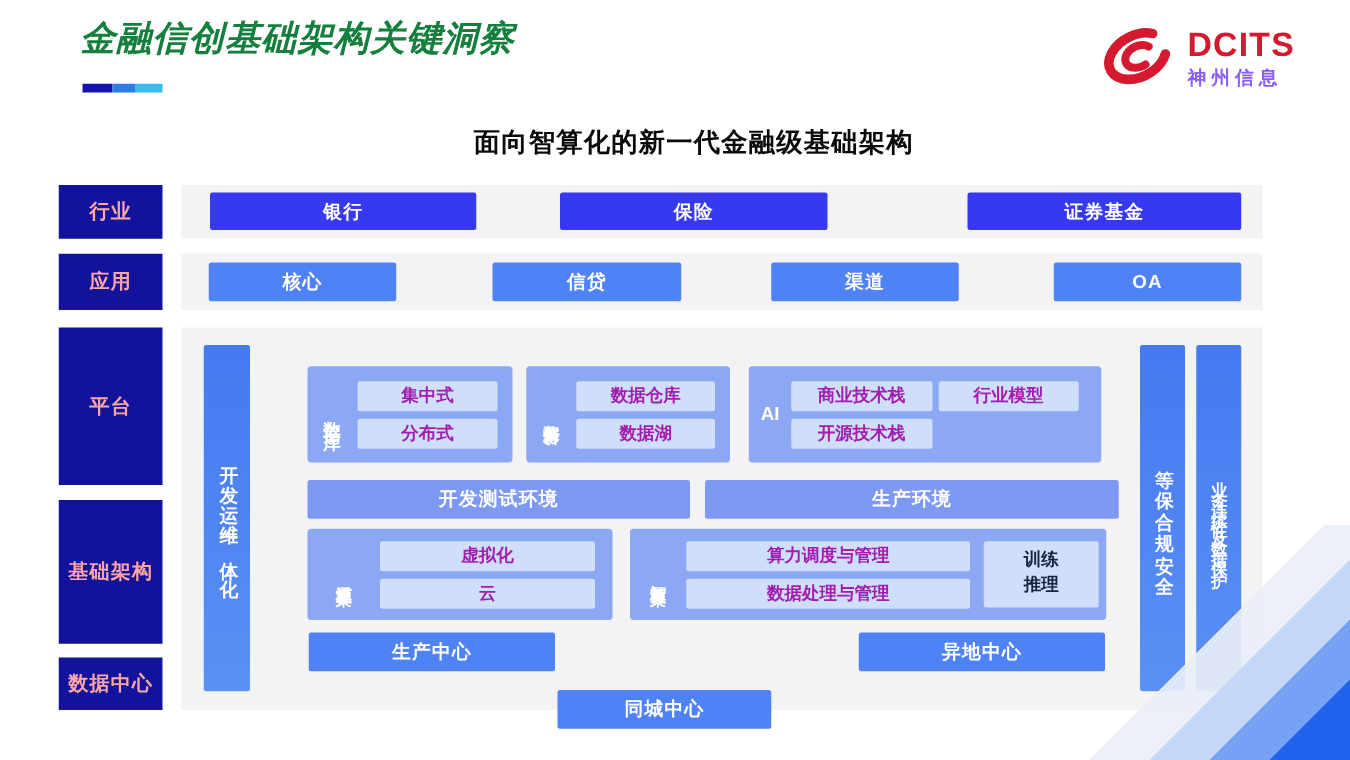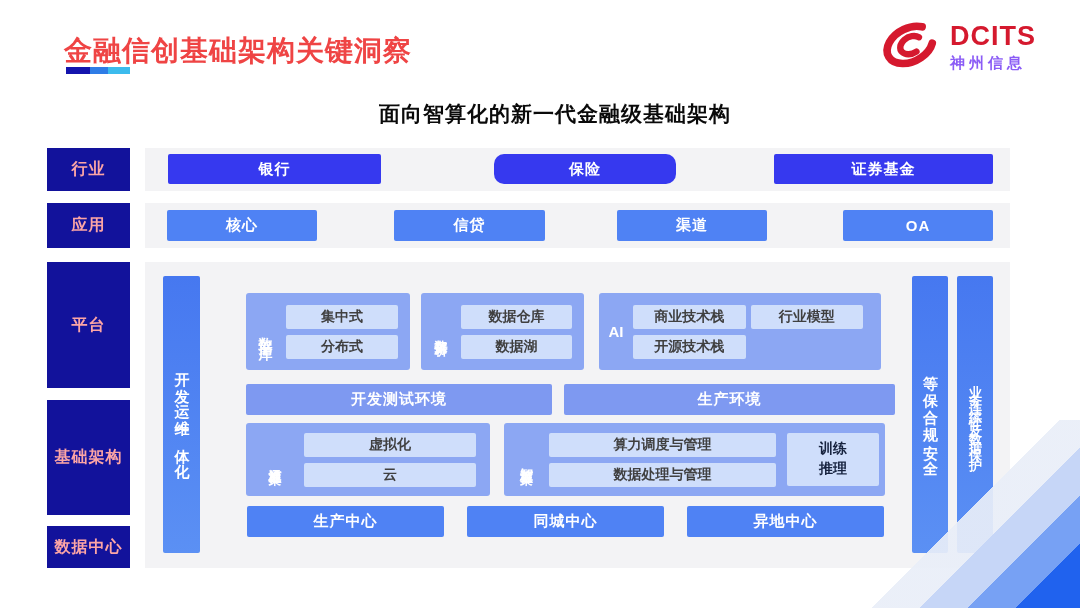--- a/index.html
+++ b/index.html
@@ -4,21 +4,21 @@
 <style>
   html,body{margin:0;padding:0;}
   body{
     width:1080px;height:608px;position:relative;overflow:hidden;
     background:#ffffff;
     font-family:"Liberation Sans","DejaVu Sans",sans-serif;
   }
   .abs{position:absolute;box-sizing:border-box;}
 
   
-  .main-title{left:64px;top:32px;font-size:28px;font-weight:bold;color:#ef4444;letter-spacing:1px;}
+  .main-title{left:64px;top:12px;font-size:28px;font-weight:bold;color:#15803d;letter-spacing:1px;font-style:italic;}
   .title-underline{left:66px;top:67px;width:64px;height:7px;display:flex;}
   .title-underline span{display:block;height:100%;}
   .u1{width:24px;background:#1414ad;}
   .u2{width:18px;background:#2e7ce6;}
   .u3{width:22px;background:#3cbbed;}
 
   .logo{left:880px;top:14px;height:64px;display:flex;align-items:center;gap:6px;}
   .logo svg{width:64px;height:58px;}
   .logo-text{display:flex;flex-direction:column;line-height:1;}
   .logo-brand{color:#d5192e;font-size:27px;font-weight:bold;letter-spacing:1px;}
@@ -41,21 +41,21 @@
   .band-industry{top:148px;height:43px;}
   .band-application{top:203px;height:45px;}
   .band-platform{top:262px;height:306px;}
 
   
   .node{display:flex;align-items:center;justify-content:center;color:#ffffff;
     font-weight:bold;font-size:15px;border-radius:2px;letter-spacing:1px;}
   .node-dark{background:#3639ef;height:30px;top:154px;}
   .node-light{background:#4f82f4;height:31px;top:210px;}
   .n-bank{left:168px;width:213px;}
-  .n-insurance{left:494px;width:182px;border-radius:10px;}
+  .n-insurance{left:448px;width:214px;}
   .n-securities{left:774px;width:219px;}
   .n-core{left:167px;width:150px;}
   .n-credit{left:394px;width:151px;}
   .n-channel{left:617px;width:150px;}
   .n-oa{left:843px;width:150px;}
 
   
   .vbar{background:linear-gradient(180deg,#4678f0,#5b90f4);color:#ffffff;font-weight:bold;
     border-radius:2px;writing-mode:vertical-lr;text-orientation:upright;
     display:flex;align-items:center;justify-content:center;}
@@ -67,21 +67,21 @@
   .group{background:#8ca7f3;border-radius:3px;display:flex;align-items:center;}
   .group-label{color:#ffffff;font-weight:bold;writing-mode:vertical-lr;text-orientation:upright;
     display:flex;align-items:center;justify-content:center;line-height:1;}
   .g-db{left:246px;top:293px;width:164px;height:77px;}
   .g-da{left:421px;top:293px;width:163px;height:77px;}
   .g-ai{left:599px;top:293px;width:282px;height:77px;}
   .g-db .group-label{width:40px;font-size:14px;letter-spacing:4px;}
   .g-da .group-label{width:40px;font-size:13px;letter-spacing:1px;}
   .ai-label{width:34px;color:#fff;font-weight:bold;font-size:15px;text-align:center;}
   .pill-col{flex:1;display:flex;flex-direction:column;justify-content:center;gap:6px;padding-right:12px;}
-  .pill{background:#cfdefb;color:#404040;font-weight:600;font-size:14px;height:24px;
+  .pill{background:#cfdefb;color:#a21caf;font-weight:600;font-size:14px;height:24px;
     display:flex;align-items:center;justify-content:center;border-radius:2px;}
   .ai-grid{flex:1;display:grid;grid-template-columns:1fr 1fr;gap:6px 5px;padding-right:18px;align-content:center;}
 
   
   .env-bar{background:#7e99f1;color:#ffffff;font-weight:bold;font-size:15px;height:31px;
     display:flex;align-items:center;justify-content:center;border-radius:2px;letter-spacing:1px;}
   .env-dev{left:246px;top:384px;width:306px;}
   .env-prod{left:564px;top:384px;width:331px;}
 
   
@@ -93,21 +93,21 @@
   .g-aifw .pill-col{flex:none;width:227px;padding-right:0;}
   .train-box{margin-left:11px;width:92px;height:53px;background:#cfdefb;border-radius:2px;
     display:flex;align-items:center;justify-content:center;}
   .train-box span{display:block;width:30px;word-break:break-all;text-align:center;
     color:#17233f;font-weight:600;font-size:14px;line-height:1.4;font-family:Liberation Mono, monospace;}
 
   
   .center-node{background:#4f82f4;height:31px;top:506px;display:flex;align-items:center;
     justify-content:center;color:#fff;font-weight:bold;font-size:15px;border-radius:2px;letter-spacing:1px;}
   .c-prod{left:247px;width:197px;}
-  .c-same{left:467px;width:197px;}
+  .c-same{left:446px;width:171px;margin-top:46px;}
   .c-remote{left:687px;width:197px;}
 
   
   .corner{left:850px;top:420px;width:230px;height:188px;z-index:6;pointer-events:none;
     background:linear-gradient(135deg,
       rgba(255,255,255,0) 0 148px,
       rgba(233,238,248,0.92) 148px 182px,
       #c6d6f7 182px 216px,
       #77a1f4 216px 250px,
       #2062ee 250px);}

